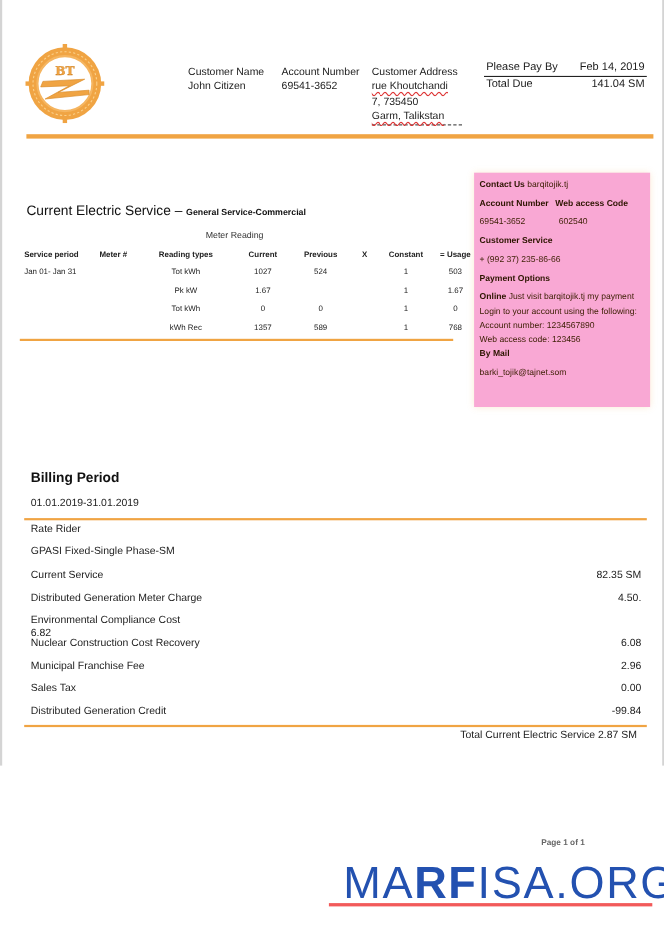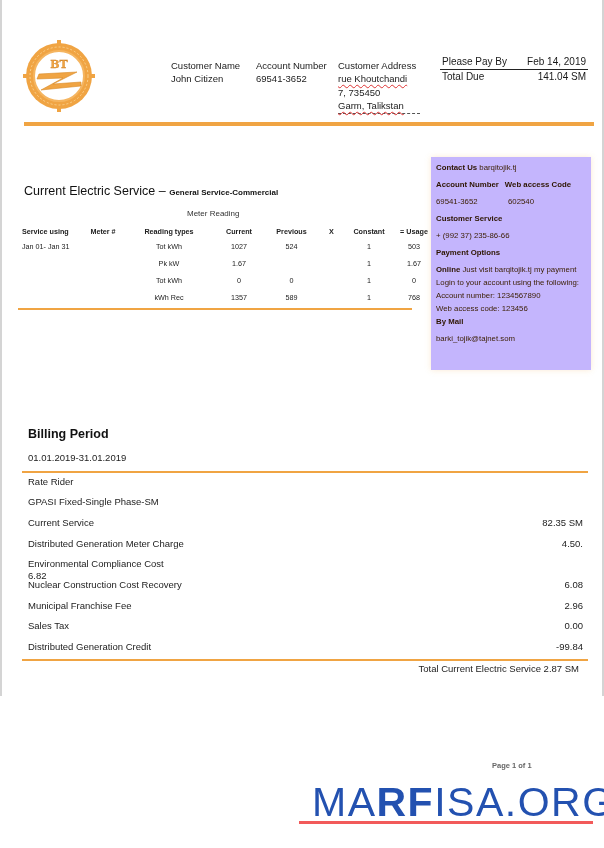--- a/index.html
+++ b/index.html
@@ -21,21 +21,21 @@
   .pay-row.first { border-bottom: 1px solid #222; }
   .orange-rule { background: #f0a443; }
   .service-title { left: 22px; top: 184px; font-size: 12.5px; color: #111; white-space: nowrap; }
   .service-title .sub { font-size: 8px; font-weight: bold; }
   .meter-caption { left: 185px; top: 209px; font-size: 8px; color: #333; }
   table.meter { position: absolute; left: 20px; top: 224px; border-collapse: collapse; font-size: 7.2px; color: #222; }
   table.meter th { font-weight: bold; height: 14px; text-align: center; padding: 0; }
   table.meter td { height: 17px; text-align: center; padding: 0; }
   table.meter th.left, table.meter td.left { text-align: left; }
   .contact-box {
-    left: 429px; top: 157px; width: 160px; height: 213px; background: #c4b5fd;
+    left: 429px; top: 157px; width: 160px; height: 213px; background: #f9a8d4;
     padding: 4px 5px; font-size: 7.8px; color: #3a1d00; line-height: 13px;
     box-shadow: 0 0 6px rgba(240,170,80,0.25);
   }
   .contact-box b { font-weight: bold; color: #2d1500; }
   .contact-box .row2 { display: flex; gap: 6px; }
   .contact-box .gap { margin-top: 4px; }
   .billing-title { left: 26px; top: 427px; font-size: 12.5px; font-weight: bold; color: #111; }
   .billing-date { left: 26px; top: 452px; font-size: 9.5px; color: #222; }
   .bill-line { left: 26px; width: 555px; display: flex; justify-content: space-between; font-size: 9.5px; color: #222; line-height: 12px; }
   .total-line { right: 23px; top: 663px; font-size: 9.5px; color: #222; }
@@ -107,21 +107,21 @@
         <col style="width:42px">
         <col style="width:90px">
         <col style="width:50px">
         <col style="width:55px">
         <col style="width:25px">
         <col style="width:50px">
         <col style="width:40px">
     </colgroup>
     <thead>
       <tr>
-        <th class="left">Service using</th>
+        <th class="left">Service period</th>
         <th>Meter #</th>
         <th>Reading types</th>
         <th>Current</th>
         <th>Previous</th>
         <th>X</th>
         <th>Constant</th>
         <th>= Usage</th>
       </tr>
     </thead>
     <tbody>

